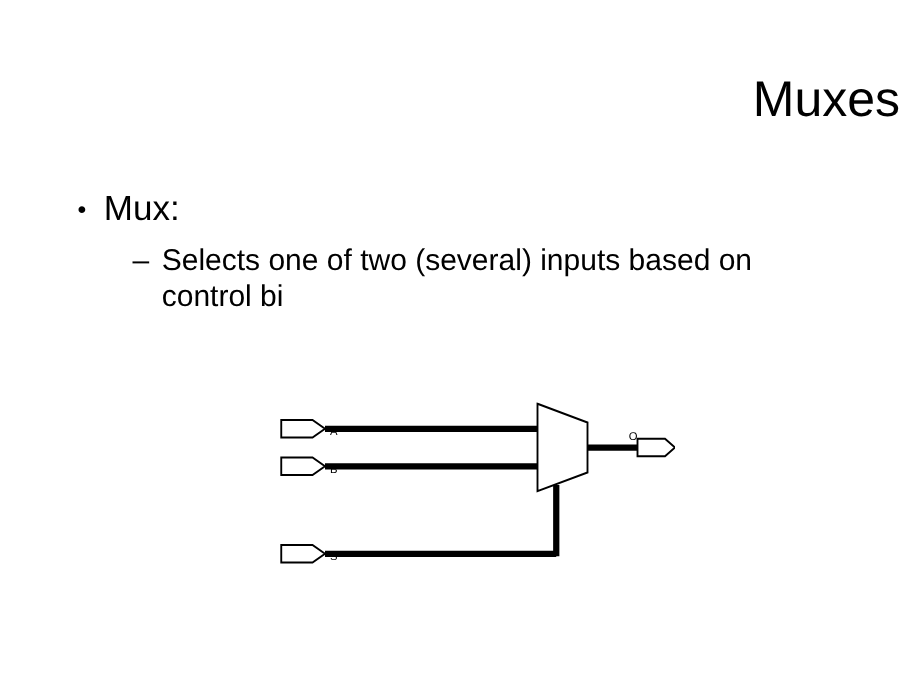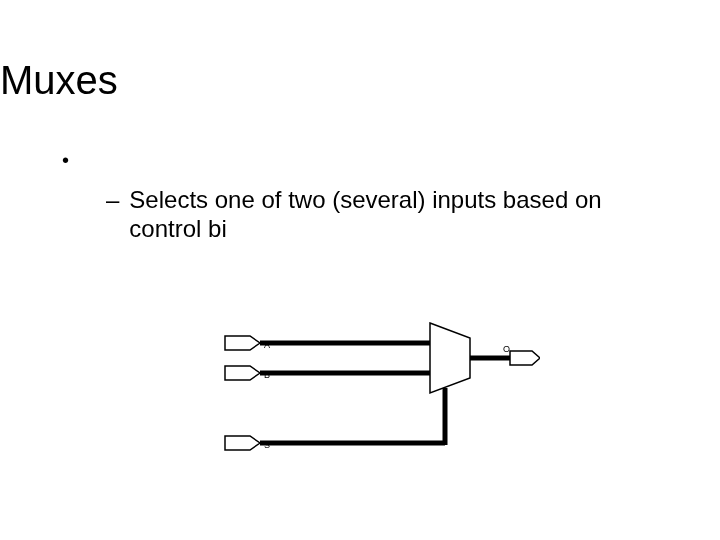--- a/index.html
+++ b/index.html
@@ -11,21 +11,21 @@
     color: #000;
     position: relative;
     overflow: hidden;
   }
   .slide {
     width: 100%;
     height: 100%;
     position: relative;
   }
   .title {
-    text-align: left;
+    text-align: right;
     font-size: 40px;
     font-weight: 400;
     margin-top: 58px;
   }
   .content {
     margin-top: 48px;
     margin-left: 62px;
   }
   .bullet-1 {
     font-size: 28px;
@@ -59,20 +59,21 @@
 </head>
 <body>
 
 <div class="slide">
 
   <h1 class="title">Muxes</h1>
 
   <div class="content">
     <div class="bullet-1">
       <span class="dot">•</span>
+      <span>Mux:</span>
     </div>
     <div class="bullet-2">
       <span class="dash">–</span>
       <span>Selects one of two (several) inputs based on control bi</span>
     </div>
   </div>
 
   <div class="diagram">
     <svg width="320" height="170">
 

